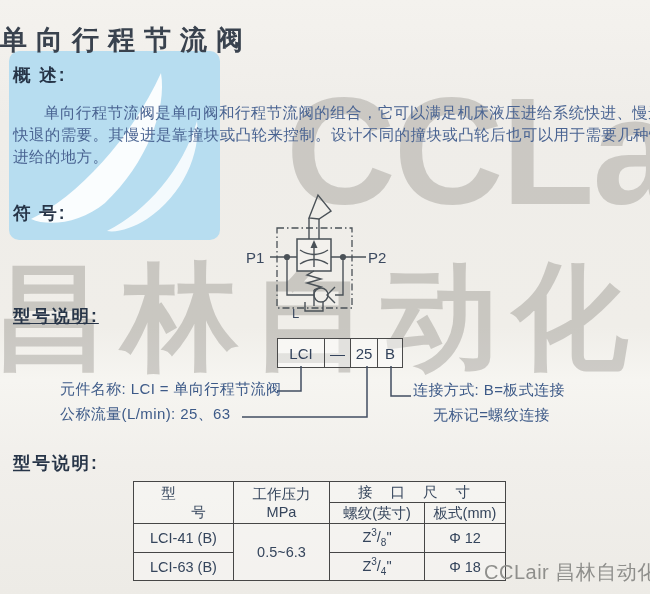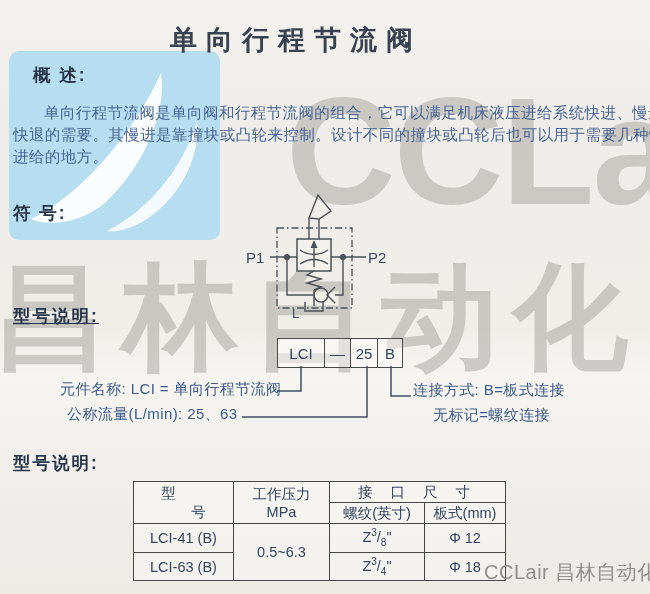--- a/index.html
+++ b/index.html
@@ -22,29 +22,29 @@
   }
   .wm-cn{
     position:absolute;left:-8px;top:240px;z-index:0;
     font-size:116px;font-weight:bold;letter-spacing:14px;
     color:rgba(112,110,104,0.30);white-space:nowrap;
   }
   
   .content{position:absolute;inset:0;z-index:1;}
   .title{
     position:absolute;left:0;top:22px;width:592px;margin:0;
-    text-align:center;font-size:27px;font-weight:bold;letter-spacing:9px;
+    text-align:left;font-size:27px;font-weight:bold;letter-spacing:9px;
     color:#39424e;
   }
   .sec-heading{
     position:absolute;left:13px;
     font-size:17.5px;font-weight:bold;letter-spacing:2px;color:#273548;
     white-space:nowrap;
   }
-  .h-overview{top:63px;margin-left:20px;}
+  .h-overview{top:63px;}
   .h-symbol{top:201px;}
   .h-model{top:304px;text-decoration:underline;}
   .h-tech{top:451px;}
   .para{position:absolute;left:13px;top:102px;width:630px;}
   .pline{
     white-space:nowrap;height:22px;line-height:22px;
     font-size:15.5px;color:#4a6492;letter-spacing:0.4px;
   }
   .pline.ind1{padding-left:31px;}
   .pline.ind2{padding-left:42px;}
@@ -64,21 +64,21 @@
     font-size:15px;color:#33435c;border-right:1.6px solid #4a4a4a;
   }
   .code-cell:last-child{border-right:none;}
   .cw0{width:46px;}.cw1{width:25px;}.cw2{width:26px;}.cw3{width:24px;}
   .connectors{position:absolute;left:0;top:360px;}
   .connectors path{stroke:#414e61;stroke-width:1.5;fill:none;}
   .mlabel{
     position:absolute;font-size:15px;color:#3d5a88;white-space:nowrap;letter-spacing:0.4px;text-align:center;
   }
   .ml-name{left:60px;top:380px;}
-  .ml-flow{left:67px;top:405px;}
+  .ml-flow{left:60px;top:405px;}
   .ml-conn1{left:413px;top:381px;}
   .ml-conn2{left:433px;top:406px;}
   
   .tech-table{
     position:absolute;left:133px;top:481px;
     border-collapse:collapse;background:rgba(255,255,255,0.35);
     font-size:14.5px;color:#35455c;
   }
   .tech-table td{
     border:1.4px solid #464646;text-align:center;padding:0;

